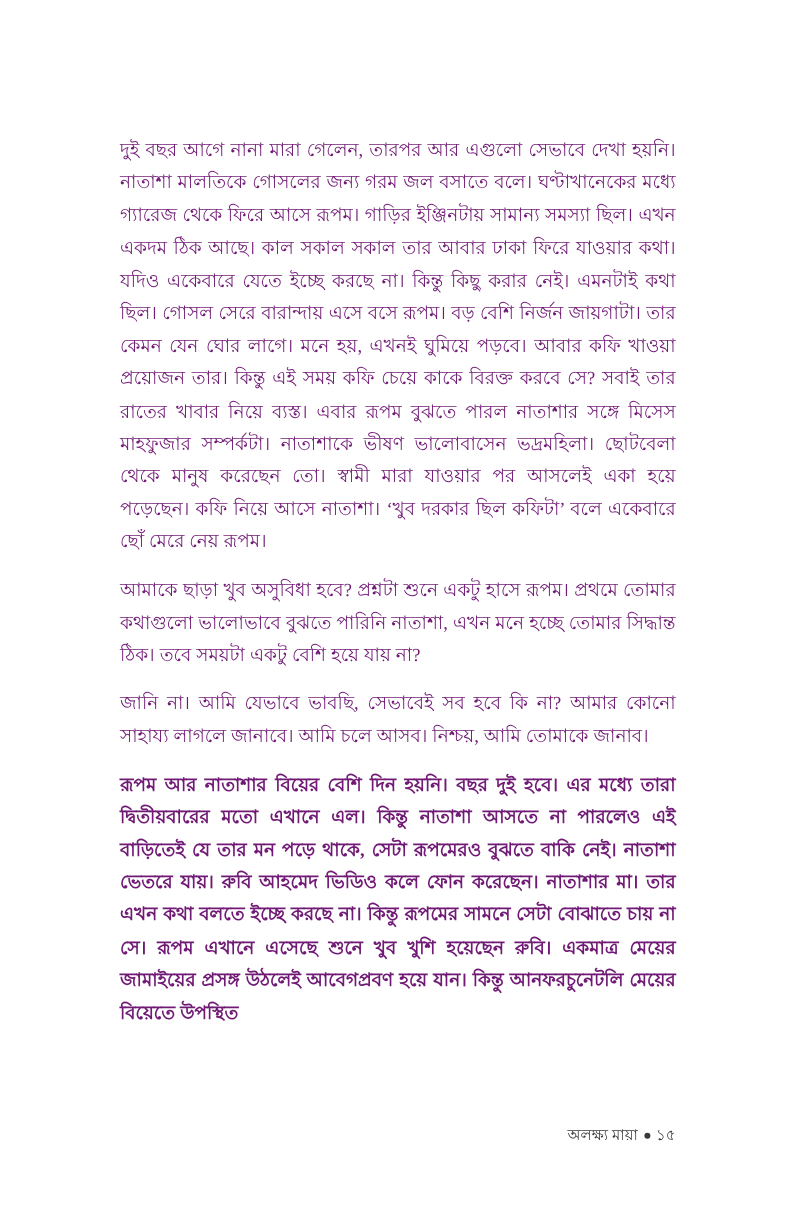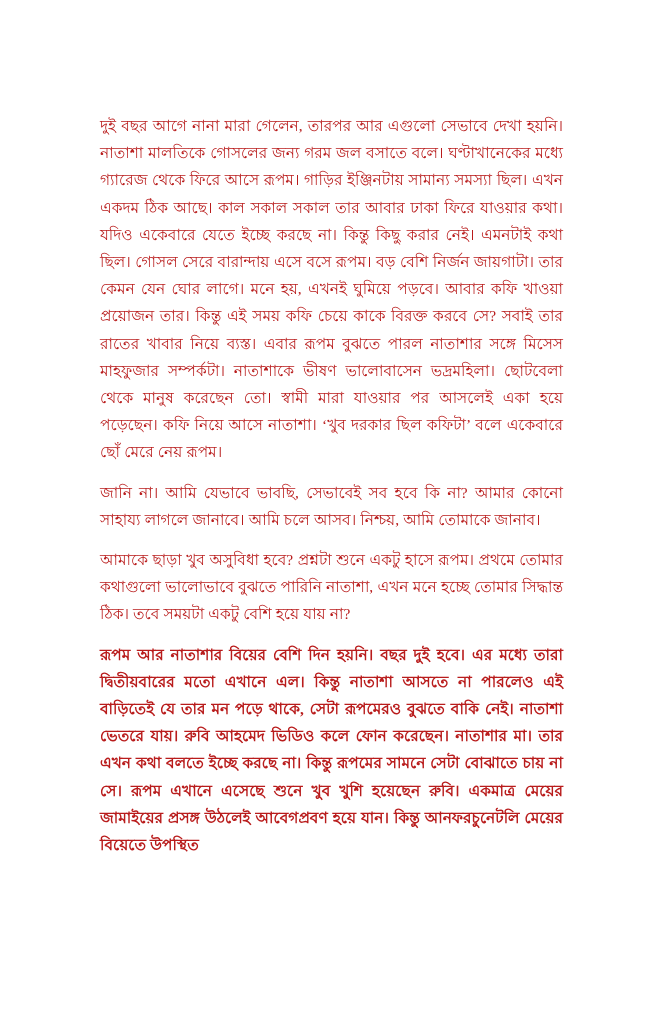--- a/index.html
+++ b/index.html
@@ -28,21 +28,21 @@
   }
 
   .para {
     margin: 0 0 13px 0;
     padding: 0;
     font-size: 15.4px;
     line-height: 27.2px;
     text-align: justify;
     text-justify: inter-word;
     word-spacing: 0.02em;
-    color: #b91c1c;
+    color: #701a75;
     text-indent: 0;
     hyphens: none;
   }
 
   .para:last-of-type {
     margin-bottom: 0;
     font-weight: bold;
   }
 
   .page-footer {
@@ -72,19 +72,22 @@
     margin: 0 5px 2px 5px;
   }
 </style>
 </head>
 <body>
 
 <div class="page">
 
   <div class="text-column">
     <p class="para">দুই বছর আগে নানা মারা গেলেন, তারপর আর এগুলো সেভাবে দেখা হয়নি। নাতাশা মালতিকে গোসলের জন্য গরম জল বসাতে বলে। ঘণ্টাখানেকের মধ্যে গ্যারেজ থেকে ফিরে আসে রূপম। গাড়ির ইঞ্জিনটায় সামান্য সমস্যা ছিল। এখন একদম ঠিক আছে। কাল সকাল সকাল তার আবার ঢাকা ফিরে যাওয়ার কথা। যদিও একেবারে যেতে ইচ্ছে করছে না। কিন্তু কিছু করার নেই। এমনটাই কথা ছিল। গোসল সেরে বারান্দায় এসে বসে রূপম। বড় বেশি নির্জন জায়গাটা। তার কেমন যেন ঘোর লাগে। মনে হয়, এখনই ঘুমিয়ে পড়বে। আবার কফি খাওয়া প্রয়োজন তার। কিন্তু এই সময় কফি চেয়ে কাকে বিরক্ত করবে সে? সবাই তার রাতের খাবার নিয়ে ব্যস্ত। এবার রূপম বুঝতে পারল নাতাশার সঙ্গে মিসেস মাহফুজার সম্পর্কটা। নাতাশাকে ভীষণ ভালোবাসেন ভদ্রমহিলা। ছোটবেলা থেকে মানুষ করেছেন তো। স্বামী মারা যাওয়ার পর আসলেই একা হয়ে পড়েছেন। কফি নিয়ে আসে নাতাশা। ‘খুব দরকার ছিল কফিটা’ বলে একেবারে ছোঁ মেরে নেয় রূপম।</p>
+    <p class="para">আমাকে ছাড়া খুব অসুবিধা হবে? প্রশ্নটা শুনে একটু হাসে রূপম। প্রথমে তোমার কথাগুলো ভালোভাবে বুঝতে পারিনি নাতাশা, এখন মনে হচ্ছে তোমার সিদ্ধান্ত ঠিক। তবে সময়টা একটু বেশি হয়ে যায় না?</p>
     <p class="para">জানি না। আমি যেভাবে ভাবছি, সেভাবেই সব হবে কি না? আমার কোনো সাহায্য লাগলে জানাবে। আমি চলে আসব। নিশ্চয়, আমি তোমাকে জানাব।</p>
-    <p class="para">আমাকে ছাড়া খুব অসুবিধা হবে? প্রশ্নটা শুনে একটু হাসে রূপম। প্রথমে তোমার কথাগুলো ভালোভাবে বুঝতে পারিনি নাতাশা, এখন মনে হচ্ছে তোমার সিদ্ধান্ত ঠিক। তবে সময়টা একটু বেশি হয়ে যায় না?</p>
     <p class="para">রূপম আর নাতাশার বিয়ের বেশি দিন হয়নি। বছর দুই হবে। এর মধ্যে তারা দ্বিতীয়বারের মতো এখানে এল। কিন্তু নাতাশা আসতে না পারলেও এই বাড়িতেই যে তার মন পড়ে থাকে, সেটা রূপমেরও বুঝতে বাকি নেই। নাতাশা ভেতরে যায়। রুবি আহমেদ ভিডিও কলে ফোন করেছেন। নাতাশার মা। তার এখন কথা বলতে ইচ্ছে করছে না। কিন্তু রূপমের সামনে সেটা বোঝাতে চায় না সে। রূপম এখানে এসেছে শুনে খুব খুশি হয়েছেন রুবি। একমাত্র মেয়ের জামাইয়ের প্রসঙ্গ উঠলেই আবেগপ্রবণ হয়ে যান। কিন্তু আনফরচুনেটলি মেয়ের বিয়েতে উপস্থিত</p>
   </div>
 
+  <div class="page-footer">
+    <span class="footer-text">অলক্ষ্য মায়া</span><span class="footer-dot"></span><span class="footer-text">১৫</span>
+  </div>
 
 </div>
 
 </body></html>

